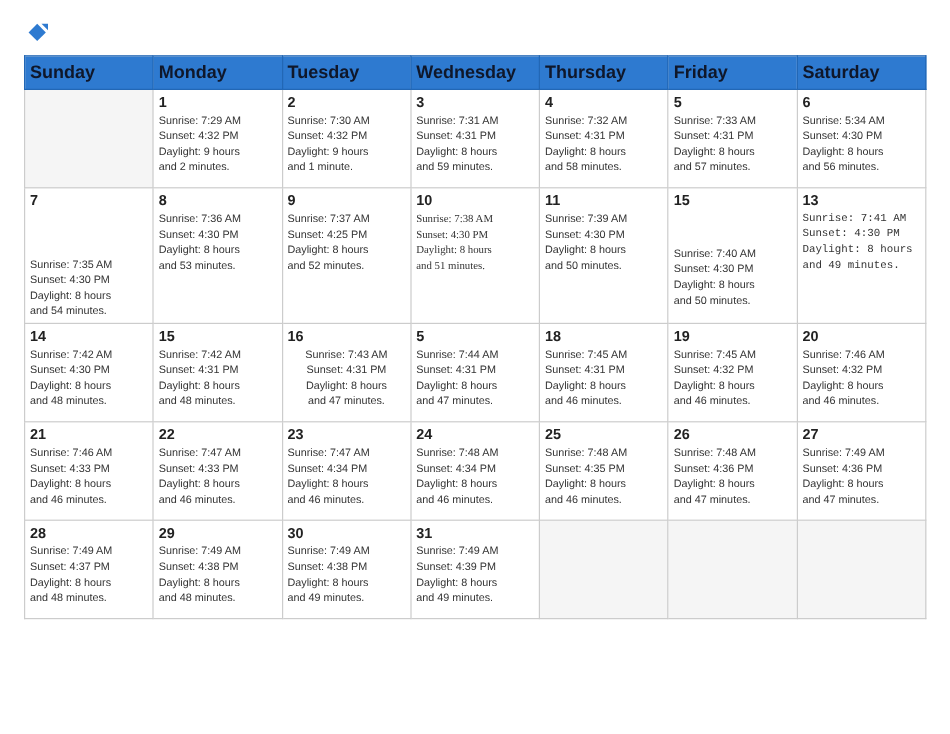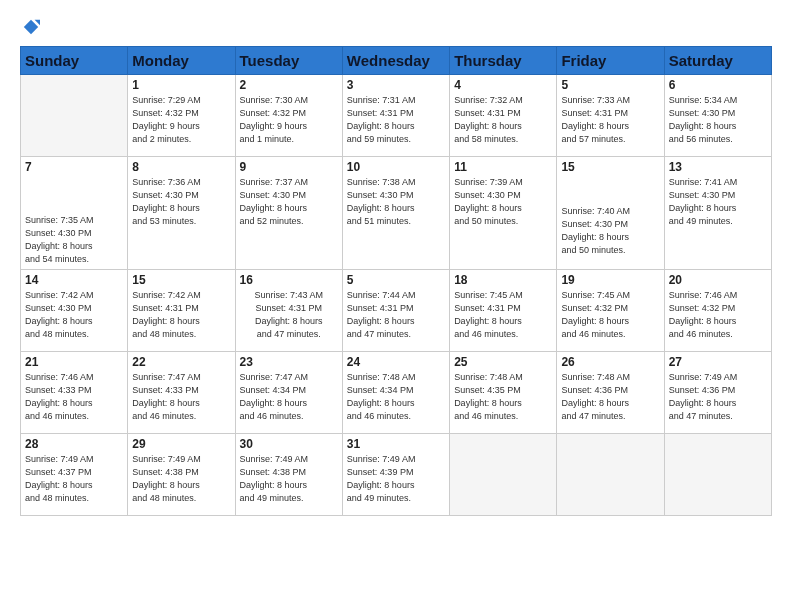--- a/index.html
+++ b/index.html
@@ -189,48 +189,48 @@
           <td>
             <span class="day-num">8</span>
             <div class="day-info" style="white-space: pre-line;">Sunrise: 7:36 AM
 Sunset: 4:30 PM
 Daylight: 8 hours
 and 53 minutes.</div>
           </td>
           <td>
             <span class="day-num">9</span>
             <div class="day-info" style="white-space: pre-line;">Sunrise: 7:37 AM
-Sunset: 4:30 PM
+Sunset: 4:25 PM
 Daylight: 8 hours
 and 52 minutes.</div>
           </td>
           <td>
             <span class="day-num">10</span>
-            <div class="day-info" style="white-space: pre-line;">Sunrise: 7:38 AM
+            <div class="day-info" style="white-space: pre-line; font-family: Liberation Serif, serif;">Sunrise: 7:38 AM
 Sunset: 4:30 PM
 Daylight: 8 hours
 and 51 minutes.</div>
           </td>
           <td>
             <span class="day-num">11</span>
             <div class="day-info" style="white-space: pre-line;">Sunrise: 7:39 AM
 Sunset: 4:30 PM
 Daylight: 8 hours
 and 50 minutes.</div>
           </td>
           <td>
             <span class="day-num">15</span>
             <div class="day-info" style="white-space: pre-line; margin-top: 31px;">Sunrise: 7:40 AM
 Sunset: 4:30 PM
 Daylight: 8 hours
 and 50 minutes.</div>
           </td>
           <td>
             <span class="day-num">13</span>
-            <div class="day-info" style="white-space: pre-line;">Sunrise: 7:41 AM
+            <div class="day-info" style="white-space: pre-line; font-family: Liberation Mono, monospace;">Sunrise: 7:41 AM
 Sunset: 4:30 PM
 Daylight: 8 hours
 and 49 minutes.</div>
           </td>
         </tr>
         <tr>
           <td>
             <span class="day-num">14</span>
             <div class="day-info" style="white-space: pre-line;">Sunrise: 7:42 AM
 Sunset: 4:30 PM

